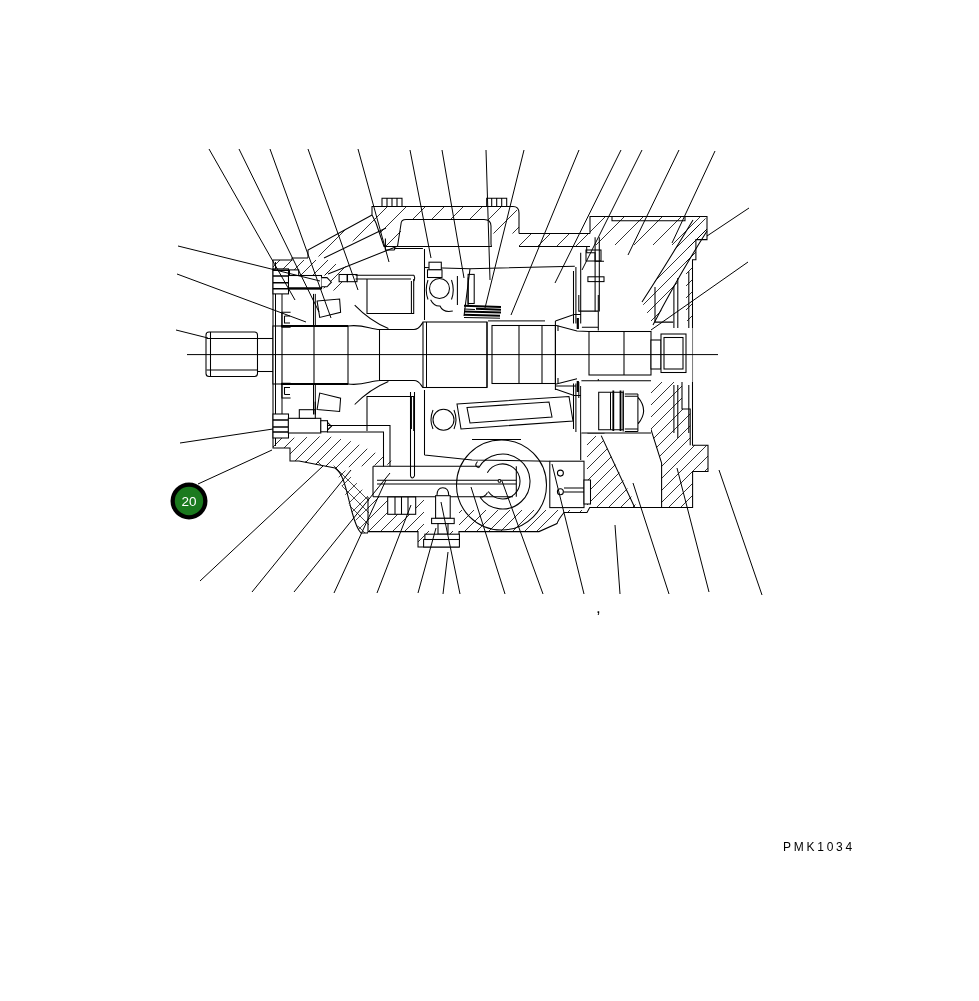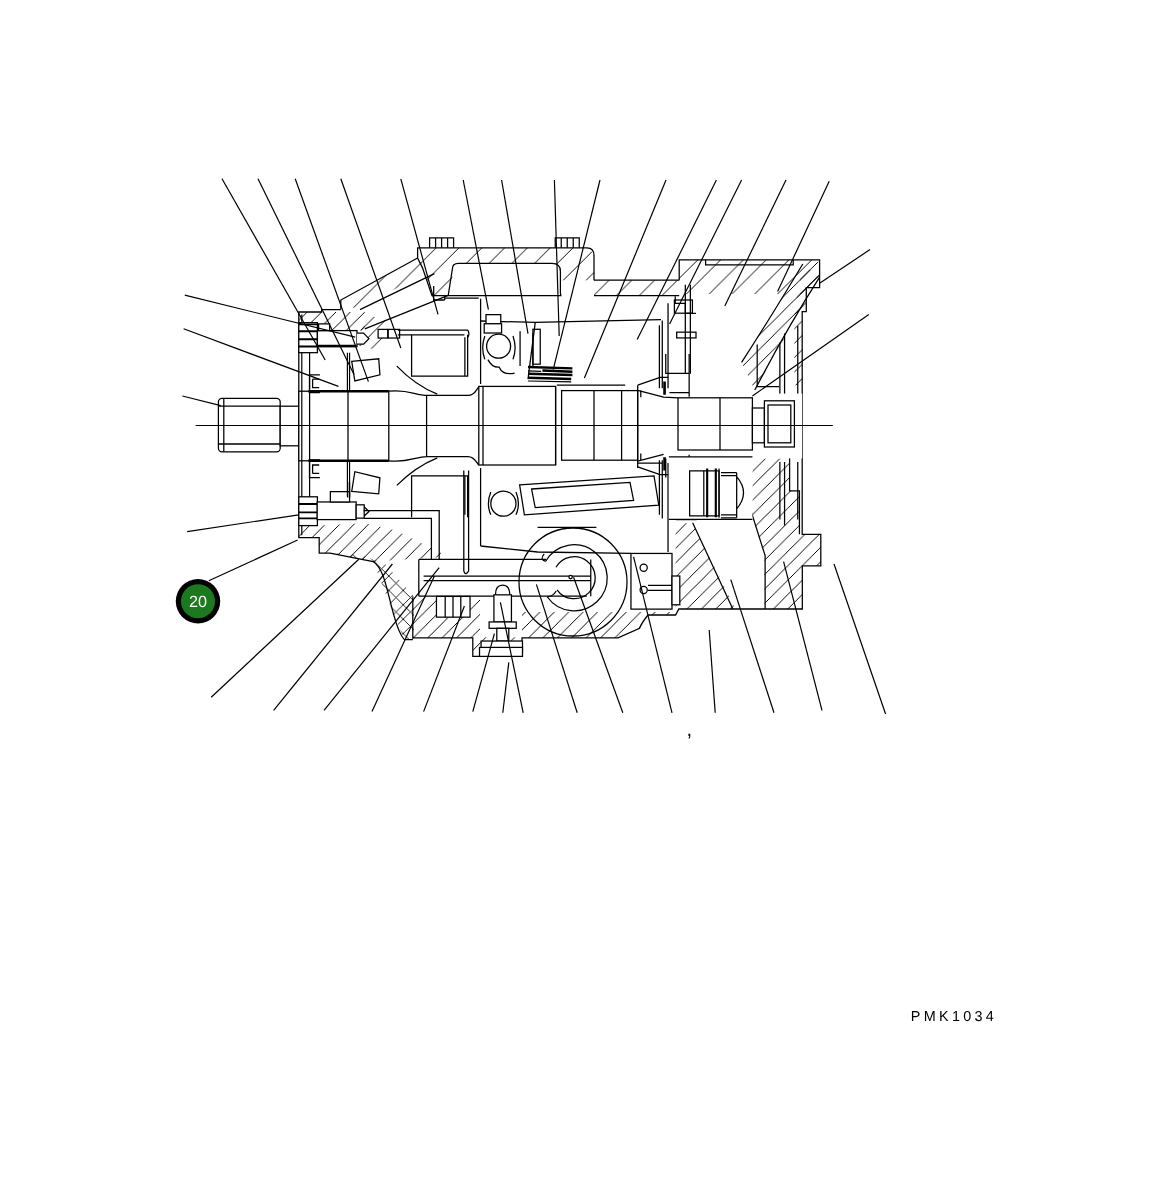--- a/index.html
+++ b/index.html
@@ -1,16 +1,16 @@
 <!DOCTYPE html>
 <html><head>
 <meta charset="utf-8">
 <style>
   html,body{margin:0;padding:0;background:#fff;}
-  .page{width:953px;height:1001px;position:relative;font-family:"Liberation Sans",sans-serif;}
+  .page{width:953px;height:1001px;position:relative;font-family:"Liberation Sans",sans-serif;margin-left:24px;}
   svg{position:absolute;top:0;left:0;}
 </style>
 </head>
 <body>
 <div class="page">
 <svg width="979" height="1001" viewBox="0 0 979 1001">
 <defs>
   <pattern id="h" patternUnits="userSpaceOnUse" width="12" height="12">
     <path d="M-2,14 L14,-2 M-2,2 L2,-2 M10,14 L14,10" stroke="#000" stroke-width="0.8" fill="none"></path>
   </pattern>

